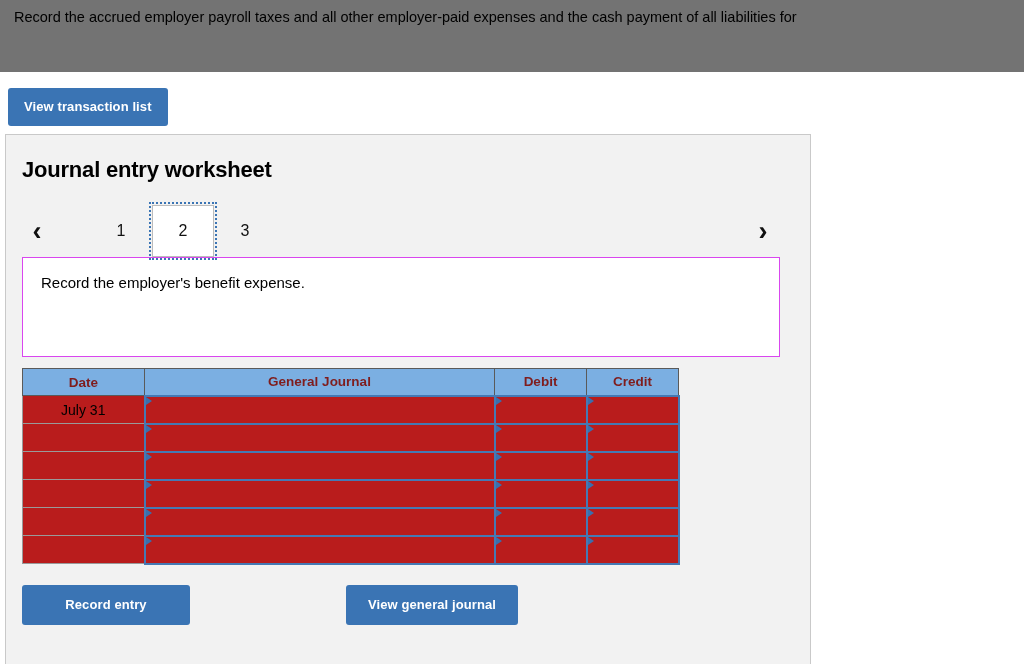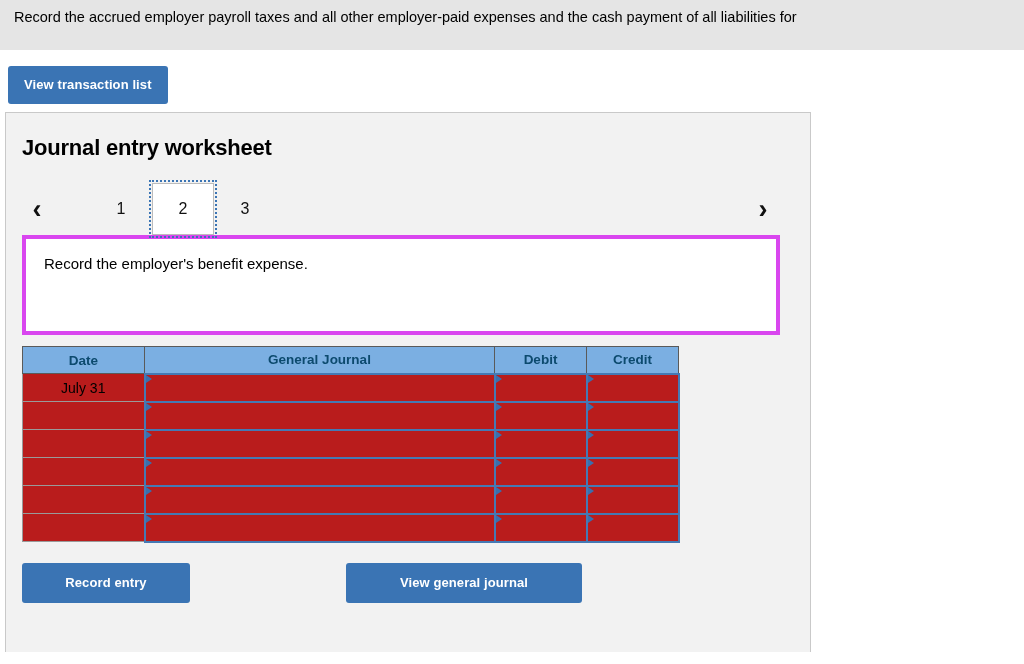--- a/index.html
+++ b/index.html
@@ -6,26 +6,26 @@
   html, body {
     margin: 0; padding: 0;
     width: 1024px; height: 664px;
     background: #ffffff;
     font-family: "Liberation Sans", sans-serif;
     overflow: hidden;
   }
 
   
   .banner {
-    background: #e5e5e5;
+    background: #737373;
     padding: 7px 14px 9px 14px;
     font-size: 14.5px;
     line-height: 20px;
     color: #000;
-    height: 50px;
+    height: 72px;
   }
   .banner .line { white-space: nowrap; }
 
   
   .top-btn-wrap { padding: 16px 12px 0 8px; height: 62px; }
   .btn {
     display: inline-block;
     background: #3a74b4;
     color: #ffffff;
     border: none;
@@ -91,21 +91,21 @@
     background: #ffffff;
     border: 1px solid #bcbcbc;
     outline: 2px dotted #3a74b4;
     outline-offset: 1px;
     line-height: 50px;
   }
 
   
   .desc-box {
     background: #ffffff;
-    border: 4px solid #d946ef;
+    border: 1px solid #d946ef;
     height: 100px;
     padding: 16px 18px;
     font-size: 15px;
     color: #000;
     margin-bottom: 11px;
   }
 
   .note {
     color: #b02020;
     font-size: 12.5px;
@@ -117,21 +117,21 @@
   table.journal {
     border-collapse: collapse;
     table-layout: fixed;
     width: 656px;
   }
   table.journal th {
     background: #7bafe2;
     border: 1px solid #5a5a5a;
     font-size: 13.5px;
     font-weight: bold;
-    color: #0c4a6e;
+    color: #7f1d1d;
     height: 27px;
     padding: 0;
     text-align: center;
   }
   .col-date   { width: 122px; }
   .col-gj     { width: 350px; }
   .col-debit  { width: 92px; }
   .col-credit { width: 92px; }
 
   table.journal td {
@@ -161,21 +161,21 @@
   }
 
   
   .footer-btns {
     display: flex;
     align-items: flex-start;
     margin-top: 20px;
   }
   .btn-record  { width: 168px; padding: 12px 0 13px 0; }
   .btn-clear   { width: 168px; padding: 12px 0 13px 0; margin-left: 48px; }
-  .btn-journal { width: 236px; padding: 12px 0 13px 0; margin-left: 156px; }
+  .btn-journal { width: 172px; padding: 12px 0 13px 0; margin-left: 156px; }
 </style>
 </head>
 <body>
 
 <div class="banner">
   <div class="line">Record the accrued employer payroll taxes and all other employer-paid expenses and the cash payment of all liabilities for</div>
 </div>
 
 <div class="top-btn-wrap">
   <button class="btn btn-transaction">View transaction list</button>

